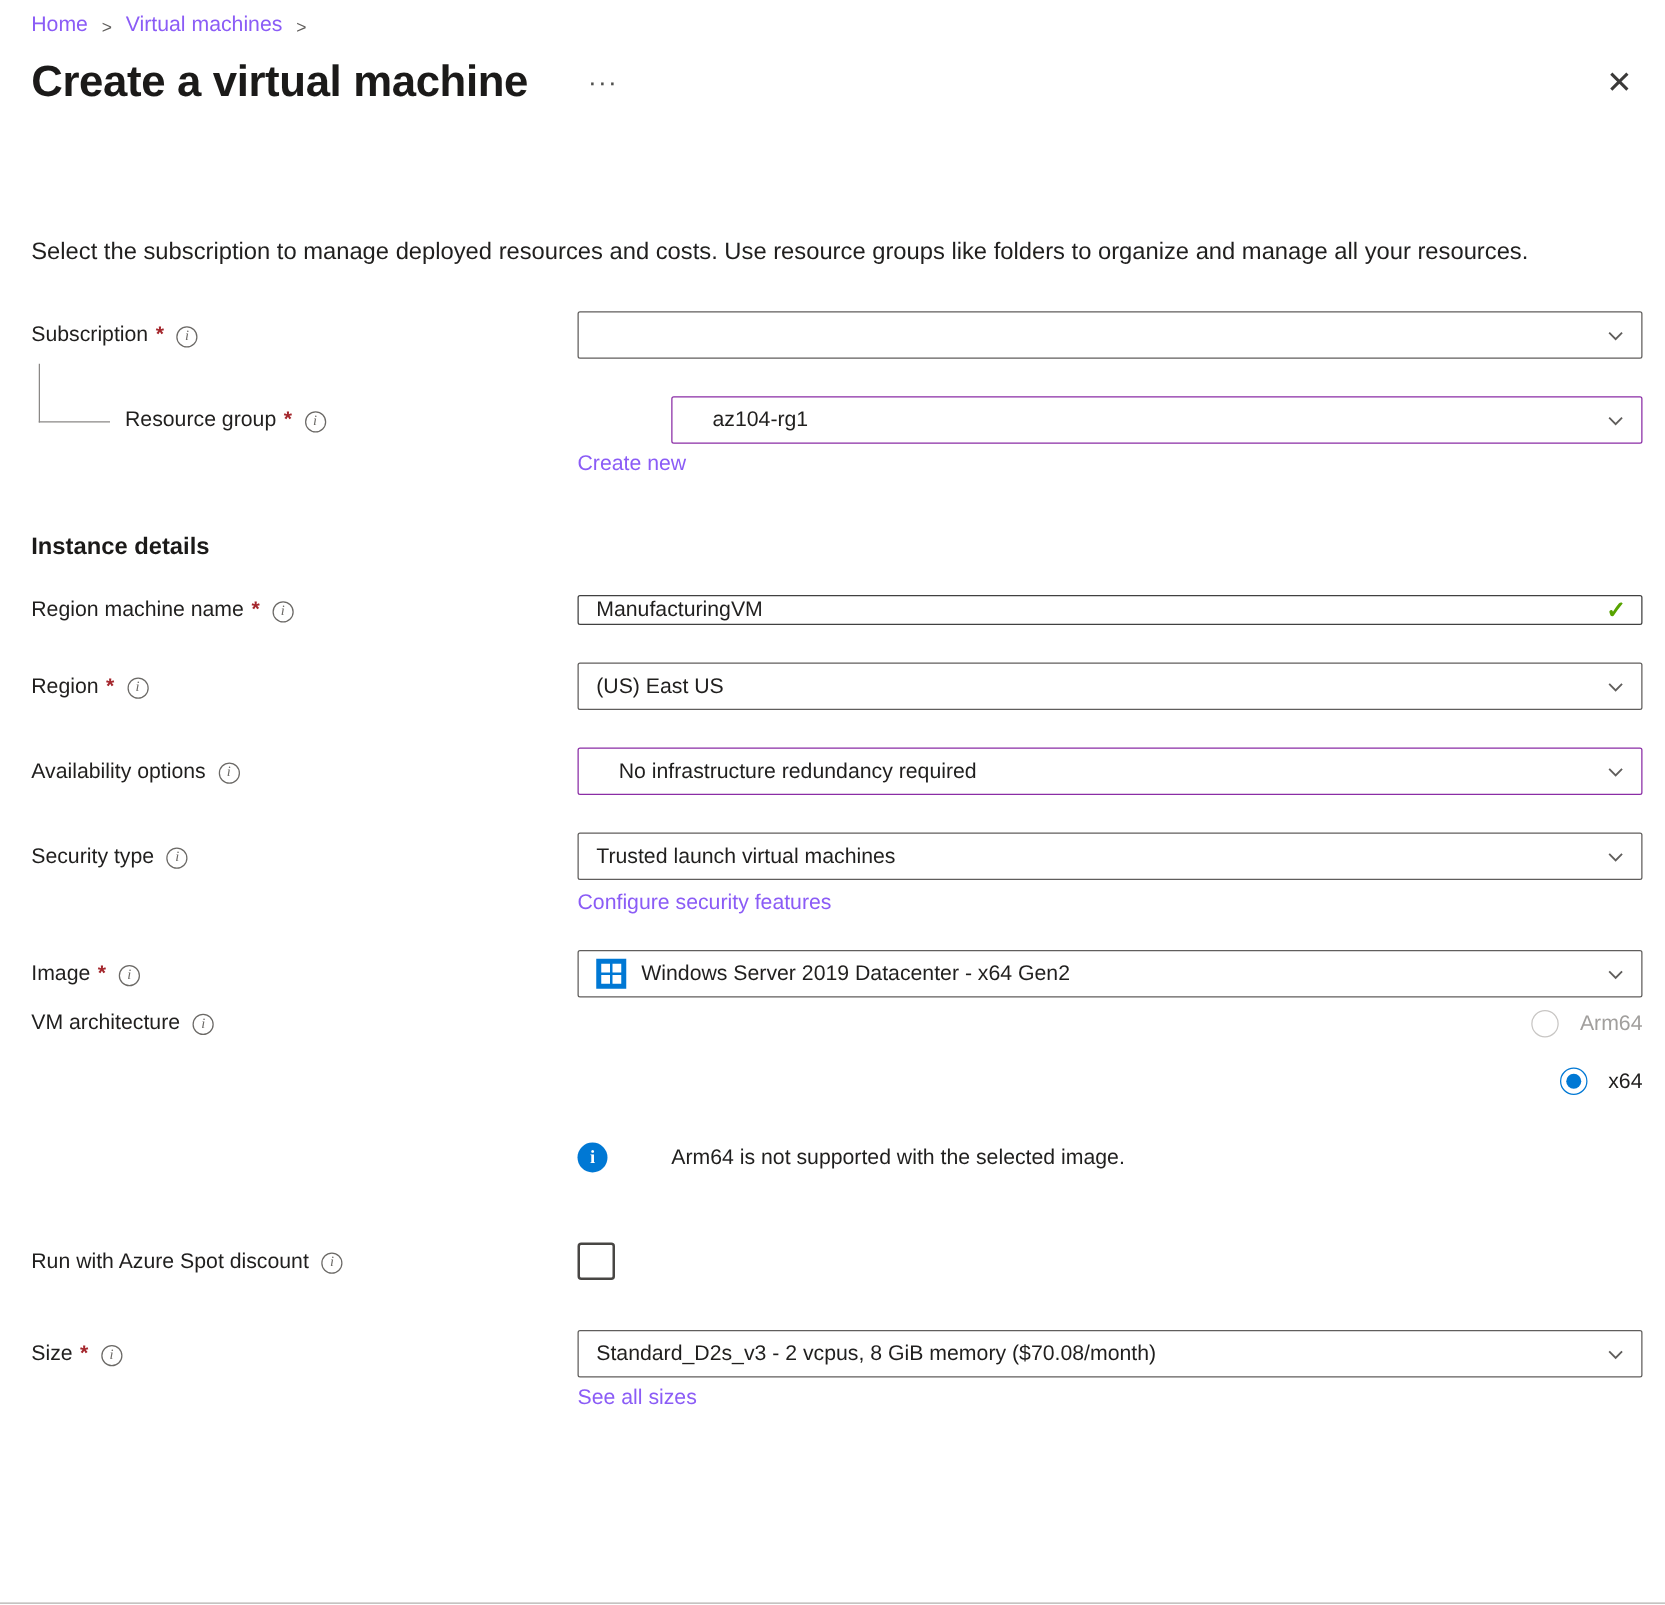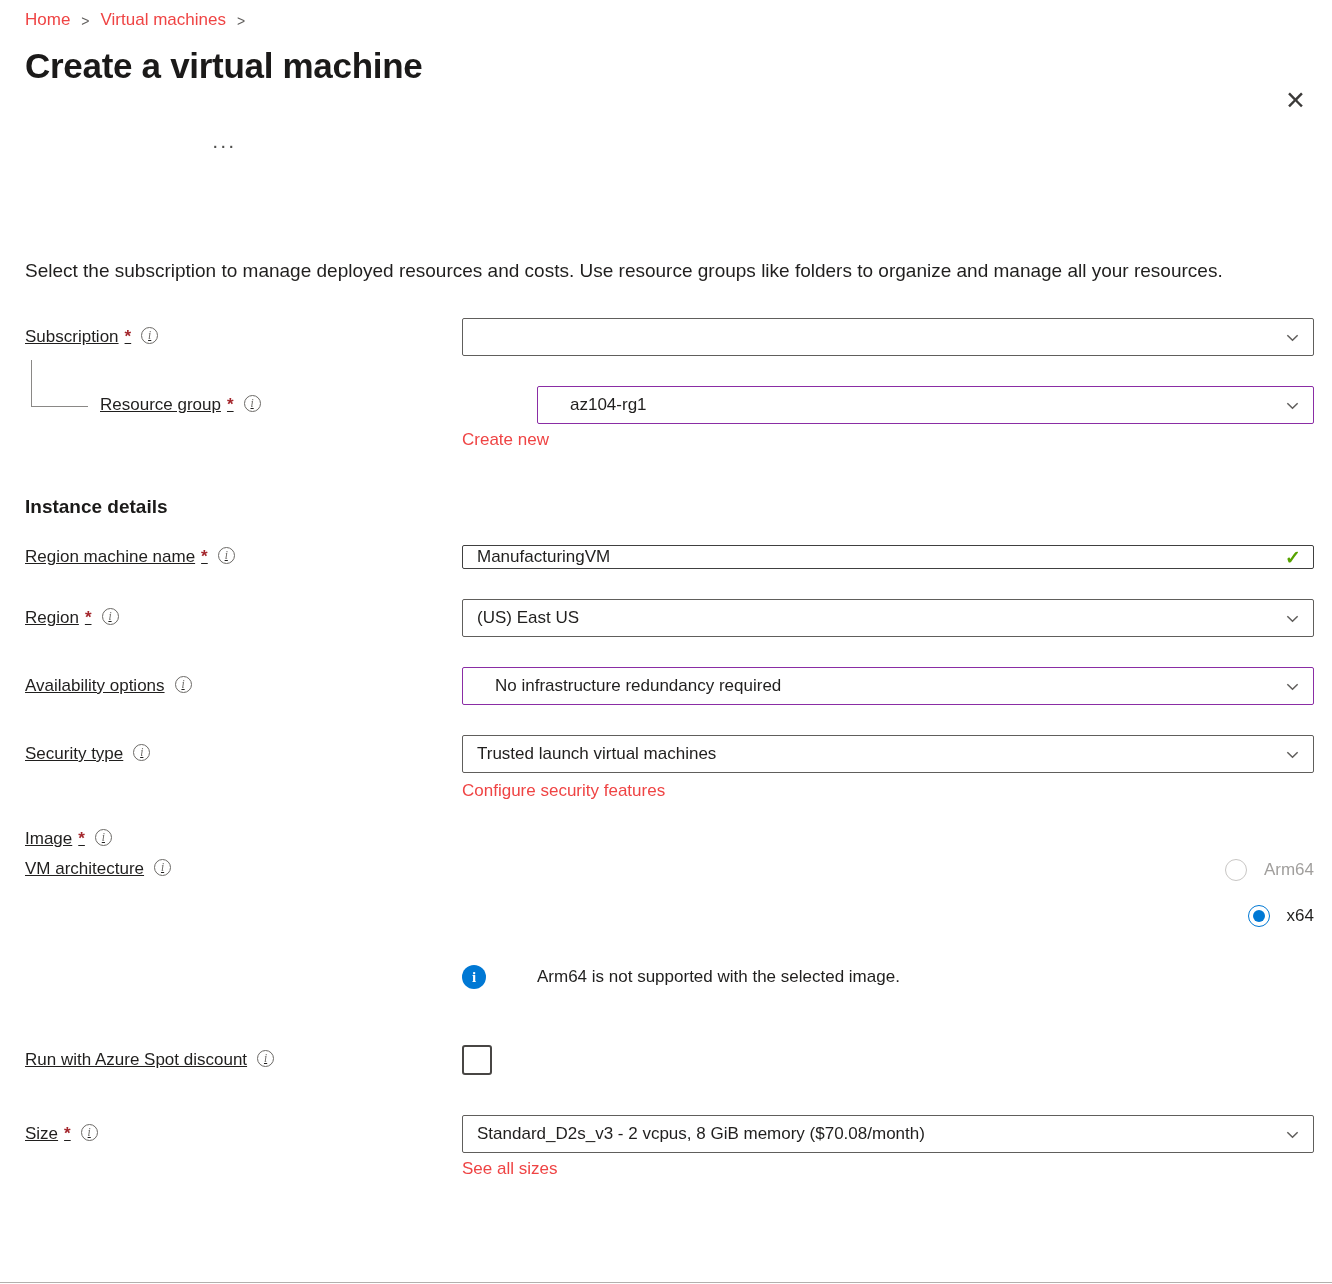--- a/index.html
+++ b/index.html
@@ -1,40 +1,40 @@
 <!DOCTYPE html>
 <html><head>
 <meta charset="utf-8">
 <style>
   html,body{margin:0;padding:0;}
   body{
     width:1332px;height:1284px;background:#ffffff;position:relative;overflow:hidden;
     font-family:"Liberation Sans",sans-serif;color:#201f1e;
   }
-  a{color:#ef4444;text-decoration:none;cursor:pointer;text-align:right;}
+  a{color:#8b5cf6;text-decoration:none;cursor:pointer;text-align:right;}
   button{font-family:inherit;}
 
   
   .breadcrumb{padding:10px 0 0 25px;font-size:17px;display:flex;align-items:center;gap:11px;}
   .breadcrumb .sep{color:#605e5c;font-size:14px;position:relative;top:1px;}
 
   
   .title-row{display:flex;align-items:center;justify-content:space-between;padding:16px 24px 0 25px;}
-  .title-left{display:flex;align-items:center;gap:48px;flex-direction:column;}
+  .title-left{display:flex;align-items:center;gap:48px;}
   h1{font-size:35px;font-weight:700;margin:0;letter-spacing:-0.3px;color:#1b1a19;}
   .more-btn{background:none;border:none;color:#50504e;font-size:21px;letter-spacing:1px;cursor:pointer;padding:0;line-height:1;}
   .close-btn{background:none;border:none;color:#3b3a39;font-size:25px;cursor:pointer;padding:0 2px;line-height:1;}
 
   
   .intro{margin:100px 45px 0 25px;font-size:19px;line-height:31px;color:#201f1e;}
 
   
   .form{padding:32px 18px 0 25px;}
   .row{display:flex;align-items:center;}
-  .label-col{width:437px;flex:none;display:flex;align-items:flex-start;font-size:17px;color:#201f1e;text-decoration:underline;}
+  .label-col{width:437px;flex:none;display:flex;align-items:flex-end;font-size:17px;color:#201f1e;}
   .label-col .lbl{white-space:nowrap;}
   .req{color:#a4262c;font-weight:600;margin-left:6px;}
   .info-icon{width:17px;height:17px;border:1px solid #6b6966;border-radius:50%;color:#6b6966;
     font-size:11.5px;line-height:15px;text-align:center;flex:none;margin-left:10px;
     font-family:"Liberation Serif",serif;font-style:italic;cursor:default;box-sizing:border-box;}
   .control-col{flex:1;min-width:0;}
 
   .dropdown{height:38px;border:1px solid #605e5c;border-radius:2px;background:#fff;display:flex;
     align-items:center;justify-content:space-between;padding:0 13px 0 14px;cursor:pointer;font-size:17px;gap:10px;box-sizing:border-box;}
   .dropdown.purple{border-color:#8a2da5;padding-left:32px;}
@@ -212,20 +212,36 @@
   <div class="offset mb28">
     <a>Configure security features</a>
   </div>
 
   <div class="row mb8">
     <div class="label-col">
       <span class="lbl">Image</span>
       <span class="req">*</span>
       <span class="info-icon">i</span>
     </div>
+    <div class="control-col">
+      <div class="dropdown">
+        <span class="dd-left">
+          <span class="win-logo">
+              <span></span>
+              <span></span>
+              <span></span>
+              <span></span>
+            </span>
+          <span class="dd-value">Windows Server 2019 Datacenter - x64 Gen2</span>
+        </span>
+        <svg class="chev" width="15" height="15" viewBox="0 0 16 16">
+            <path d="M2.5 5.5 L8 11 L13.5 5.5" fill="none" stroke="#605e5c" stroke-width="1.6"></path>
+          </svg>
+      </div>
+    </div>
   </div>
 
   <div class="row arch-row mb36">
     <div class="label-col">
       <span class="lbl">VM architecture</span>
       <span class="info-icon">i</span>
     </div>
     <div class="control-col">
       <div class="radio-line mb20">
         <span class="radio disabled"></span>

